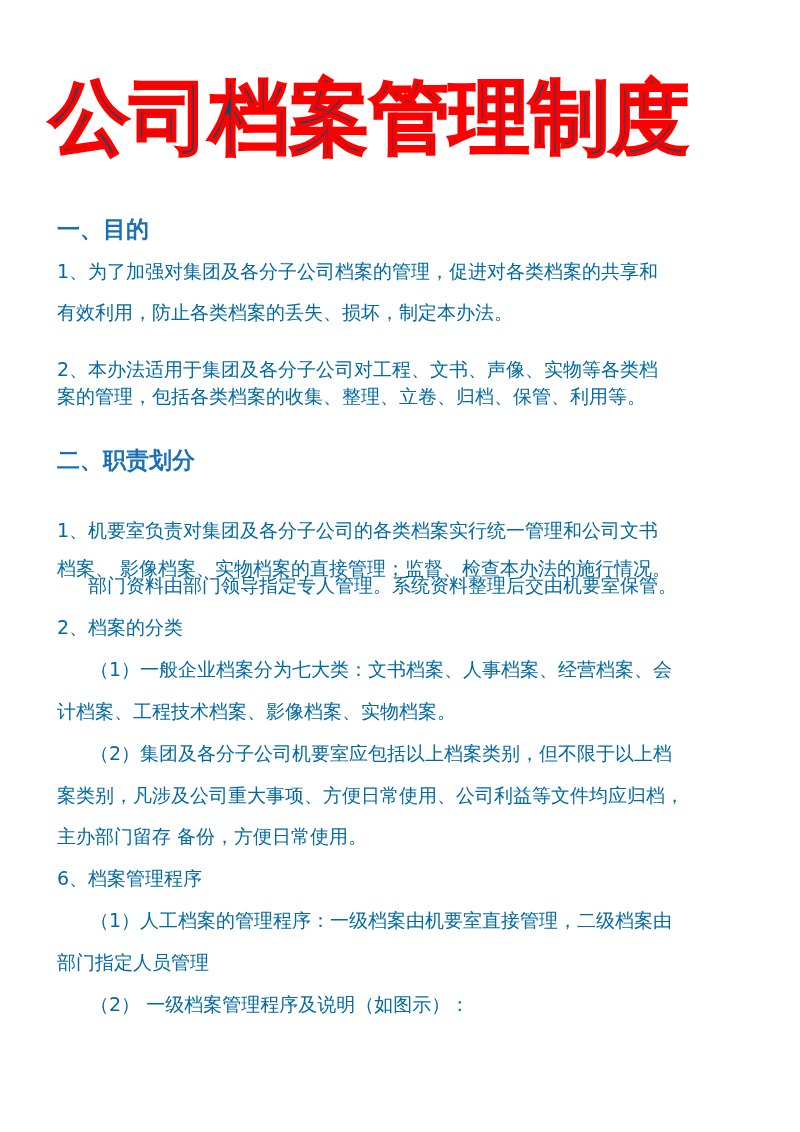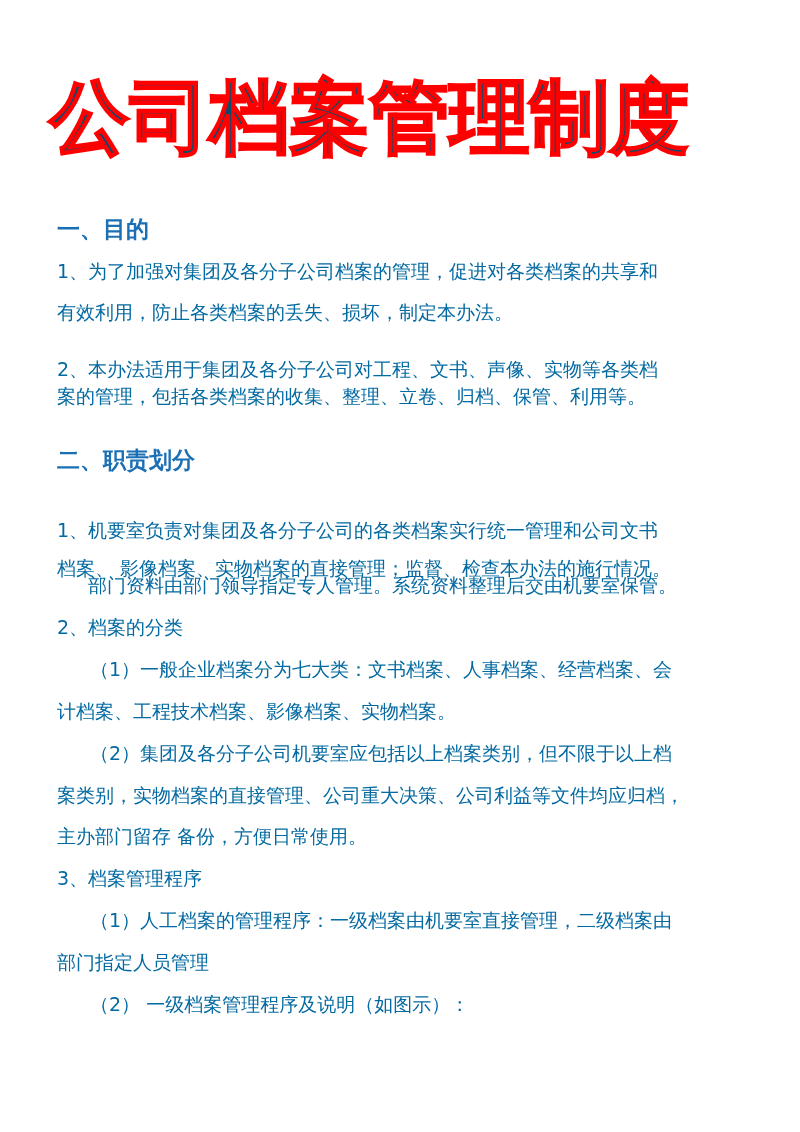--- a/index.html
+++ b/index.html
@@ -65,20 +65,20 @@
   <div class="line" style="top:381px;">案的管理，包括各类档案的收集、整理、立卷、归档、保管、利用等。</div>
 
   <div class="heading" style="top:445px;">二、职责划分</div>
   <div class="line" style="top:487px;margin-top:28px;">1、机要室负责对集团及各分子公司的各类档案实行统一管理和公司文书</div>
   <div class="line" style="top:525px;margin-top:28px;">档案、 影像档案、实物档案的直接管理；监督、检查本办法的施行情况。</div>
   <div class="line" style="top:570px;margin-left:31px;">部门资料由部门领导指定专人管理。系统资料整理后交由机要室保管。</div>
   <div class="line" style="top:612px;">2、档案的分类</div>
   <div class="line indent" style="top:654px;">（1）一般企业档案分为七大类：文书档案、人事档案、经营档案、会</div>
   <div class="line" style="top:696px;">计档案、工程技术档案、影像档案、实物档案。</div>
   <div class="line indent" style="top:738px;">（2）集团及各分子公司机要室应包括以上档案类别，但不限于以上档</div>
-  <div class="line" style="top:780px;">案类别，实物档案的直接管理、公司重大决策、公司利益等文件均应归档，</div>
+  <div class="line" style="top:780px;">案类别，凡涉及公司重大事项、方便日常使用、公司利益等文件均应归档，</div>
   <div class="line" style="top:821px;">主办部门留存 备份，方便日常使用。</div>
-  <div class="line" style="top:863px;">3、档案管理程序</div>
+  <div class="line" style="top:863px;">6、档案管理程序</div>
   <div class="line indent" style="top:905px;">（1）人工档案的管理程序：一级档案由机要室直接管理，二级档案由</div>
   <div class="line" style="top:947px;">部门指定人员管理</div>
   <div class="line indent" style="top:989px;">（2） 一级档案管理程序及说明（如图示）：</div>
 
 </div>
 
 </body></html>

